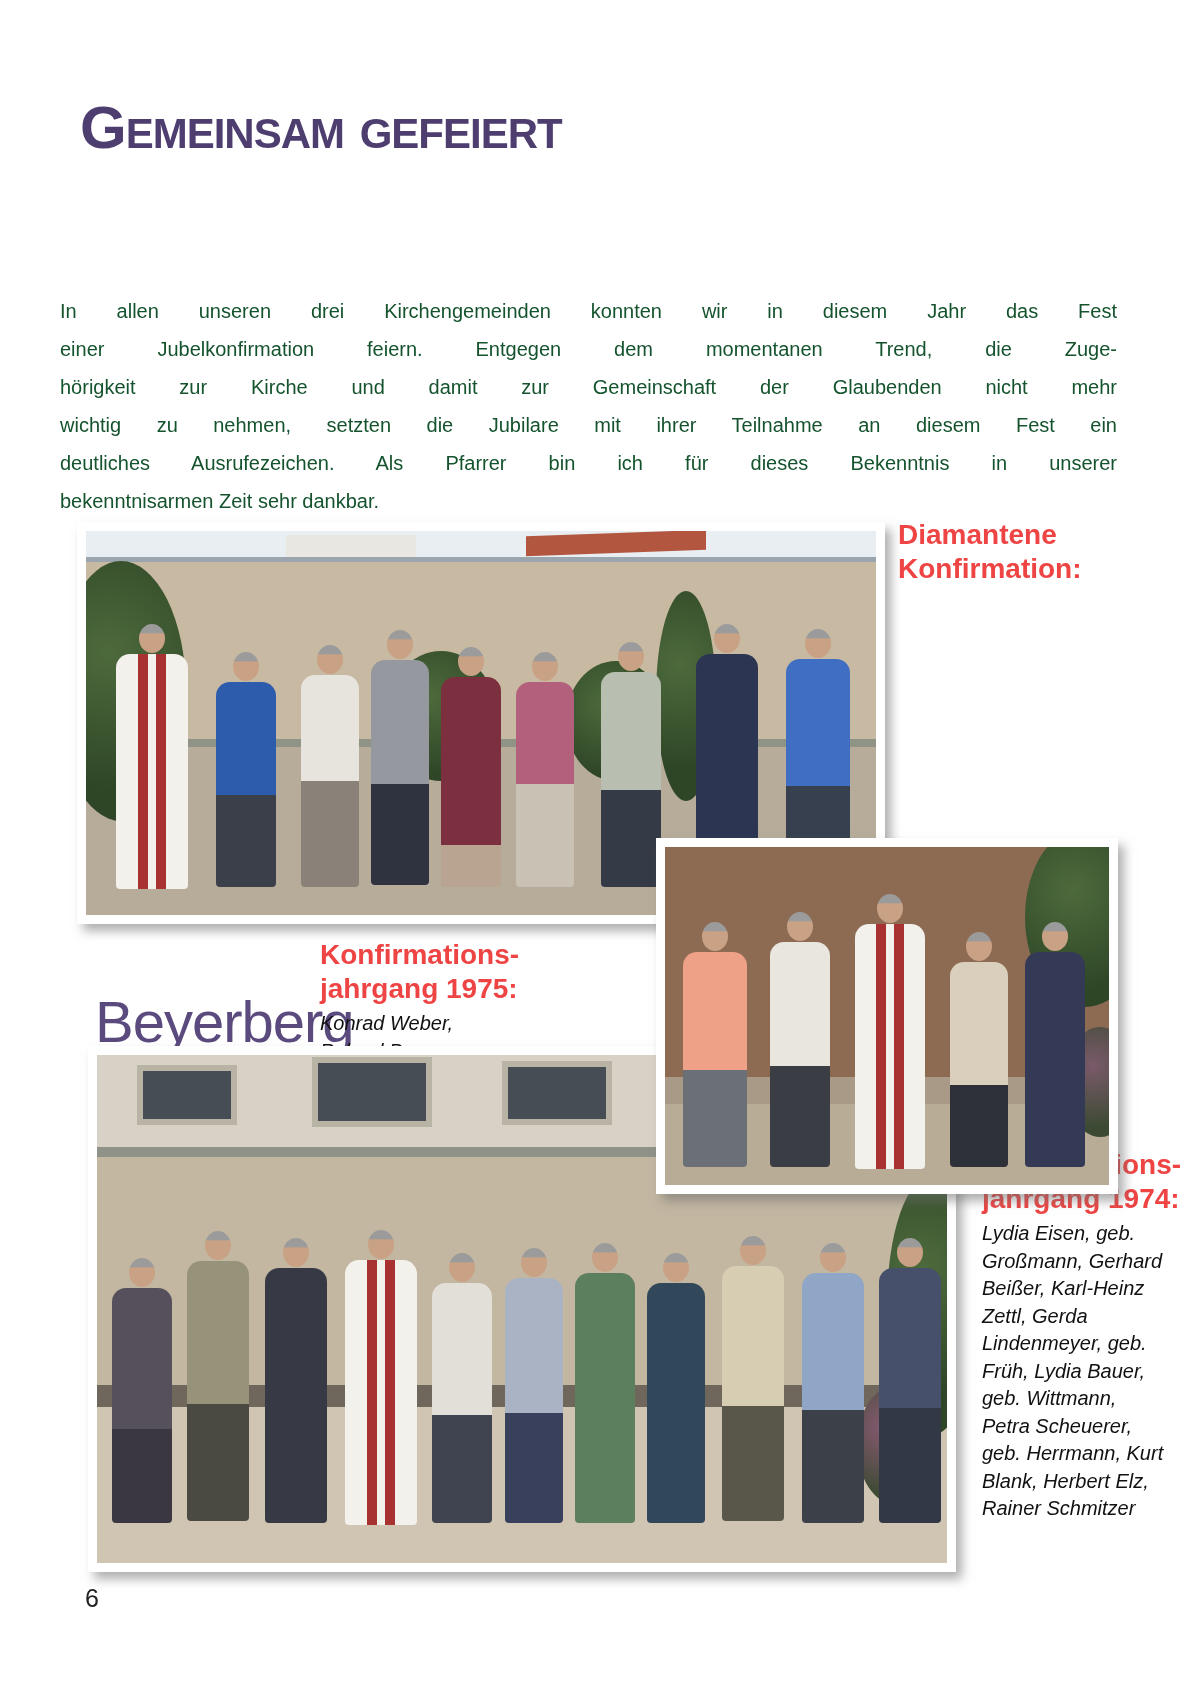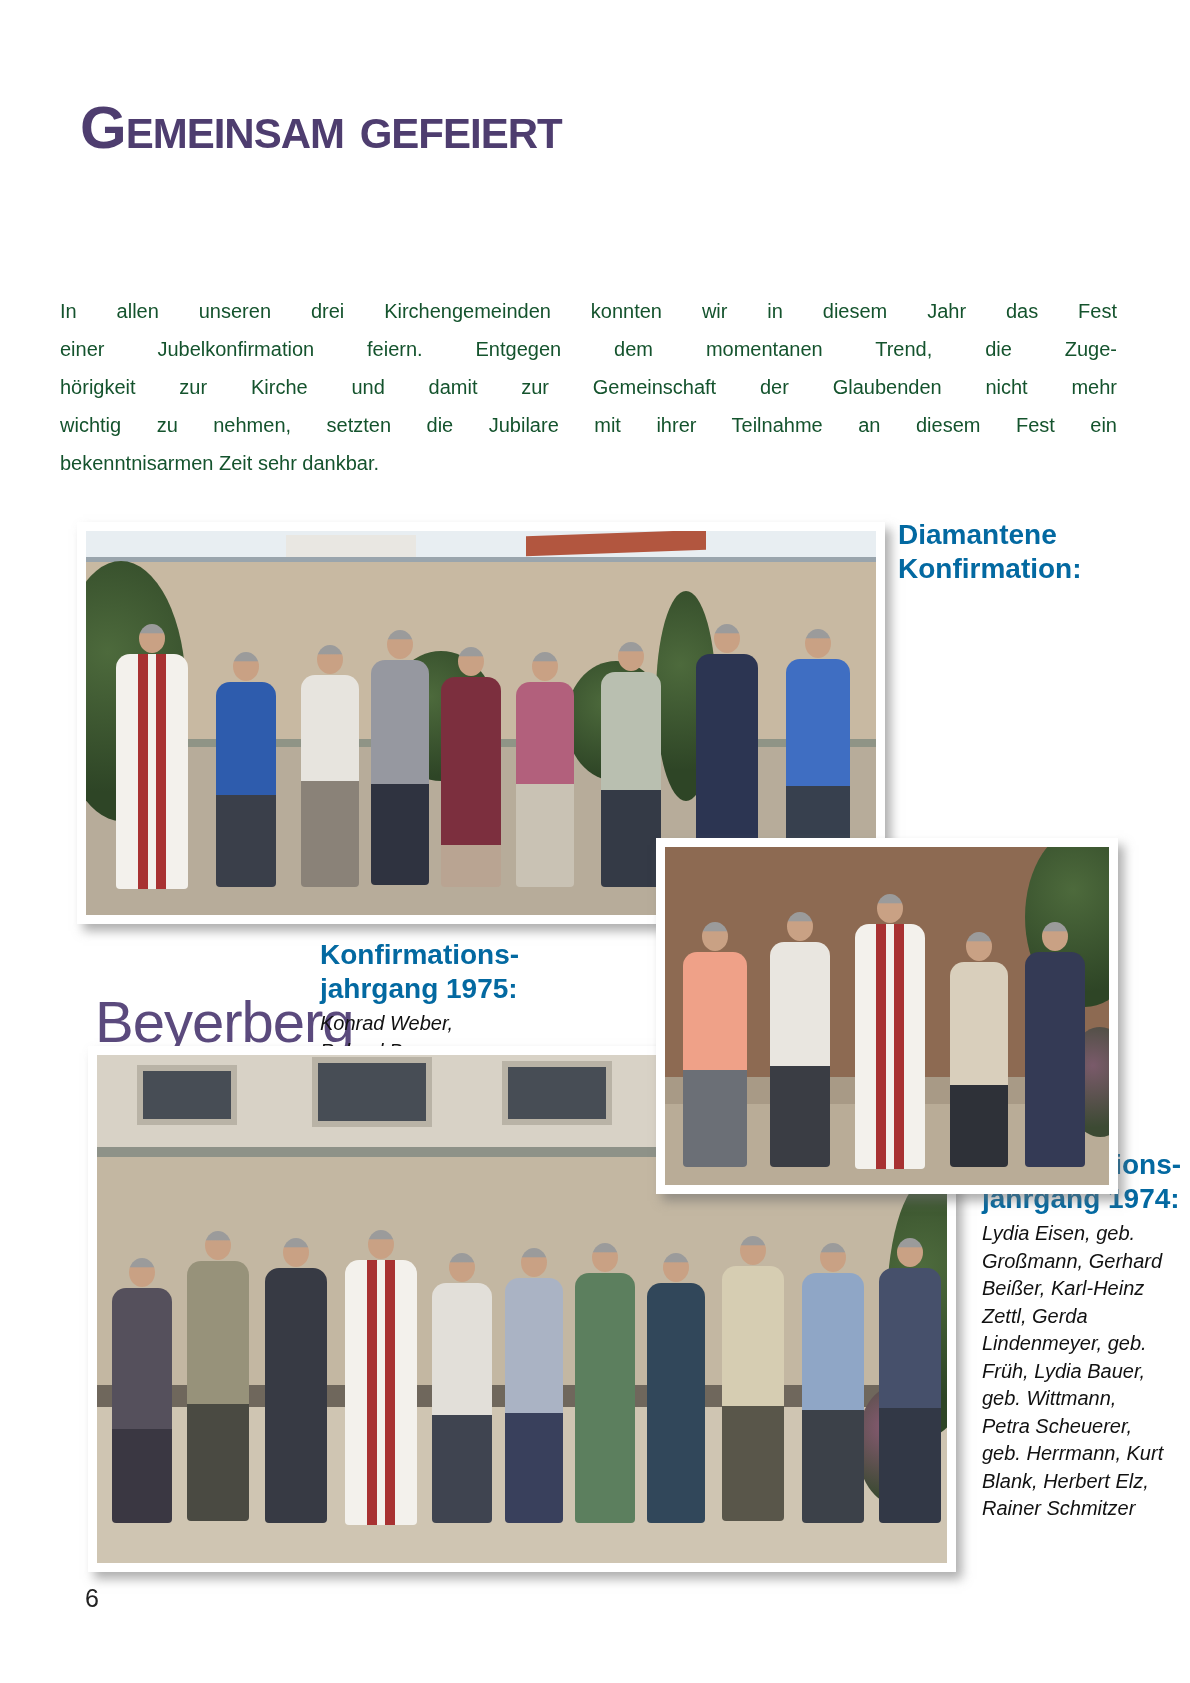--- a/index.html
+++ b/index.html
@@ -31,21 +31,21 @@
   .blob{position:absolute;border-radius:50%;background:radial-gradient(circle at 40% 35%,#4d6a3c,#2e4526 75%);}
   .win{position:absolute;background:#474d55;border:6px solid #b9b3a6;box-sizing:border-box;}
   .roof{position:absolute;background:#b2563f;}
   .person{position:absolute;border-radius:14px 14px 4px 4px;}
   .person::before{
     content:"";position:absolute;top:-30px;left:50%;margin-left:-13px;width:26px;height:29px;
     border-radius:50%;background:linear-gradient(#9b9b9b 30%,#c9a184 34%);
   }
   
   .pre{white-space:pre-line;}
-  .block-head{font-weight:700;font-size:28px;line-height:34px;color:#0369a1;}
+  .block-head{font-weight:700;font-size:28px;line-height:34px;color:#ef4444;}
   .names{font-style:italic;font-size:20px;line-height:27.5px;color:#111;margin-top:4px;}
   .diamantene{position:absolute;left:898px;top:518px;width:280px;}
   .jg1975{position:absolute;left:320px;top:938px;width:336px;text-align:left;}
   .jg1974{position:absolute;left:982px;top:1148px;width:200px;}
   .beyerberg{
     position:absolute;left:95px;top:988px;
     font-weight:400;font-size:58px;letter-spacing:-1px;color:#5b4a7d;text-align:center;
   }
   .page-number{position:absolute;left:85px;top:1584px;font-size:25px;color:#222;}
 </style>
@@ -55,20 +55,21 @@
 <div class="page">
 
   <h1 class="main-title">Gemeinsam gefeiert</h1>
 
 
   <div class="intro">
     <div class="bl">In allen unseren drei Kirchengemeinden konnten wir in diesem Jahr das Fest</div>
     <div class="bl">einer Jubelkonfirmation feiern. Entgegen dem momentanen Trend, die Zuge-</div>
     <div class="bl">hörigkeit zur Kirche und damit zur Gemeinschaft der Glaubenden nicht mehr</div>
     <div class="bl">wichtig zu nehmen, setzten die Jubilare mit ihrer Teilnahme an diesem Fest ein</div>
+    <div class="bl">deutliches Ausrufezeichen. Als Pfarrer bin ich für dieses Bekenntnis in unserer</div>
     <div class="bl">bekenntnisarmen Zeit sehr dankbar.</div>
   </div>
 
   <div class="photo" style="left:77px;top:522px;width:790px;height:384px;">
     <div class="pimg" style="background:linear-gradient(#e8eef2 0 26px,#9aa5ad 26px 31px,#c8b9a2 31px 208px,#8f9486 208px 216px,#b7ac9a 216px 100%);">
       <div class="roof" style="left:440px;top:2px;width:180px;height:20px;transform:skewY(-2deg);"></div>
       <div class="roof" style="left:200px;top:4px;width:130px;height:22px;background:#e9e7e2;"></div>
       <div class="blob" style="left:-30px;top:30px;width:130px;height:260px;"></div>
       <div class="blob" style="left:300px;top:120px;width:110px;height:130px;"></div>
       <div class="blob" style="left:480px;top:130px;width:100px;height:120px;"></div>

